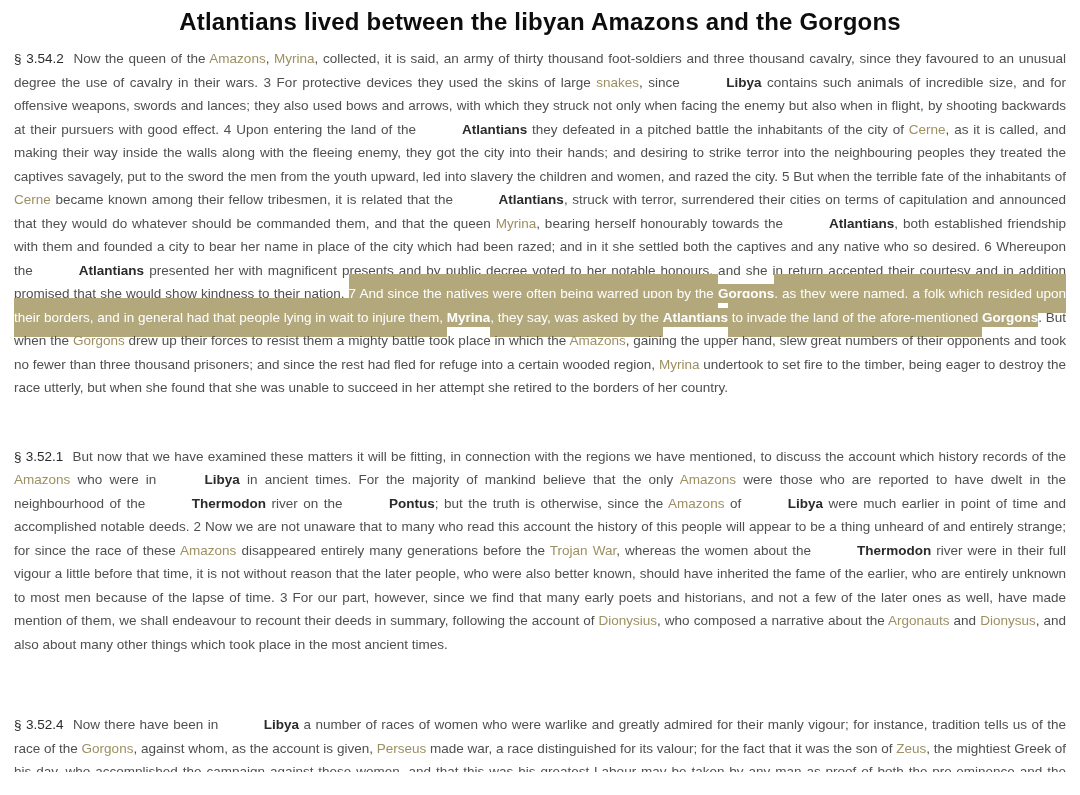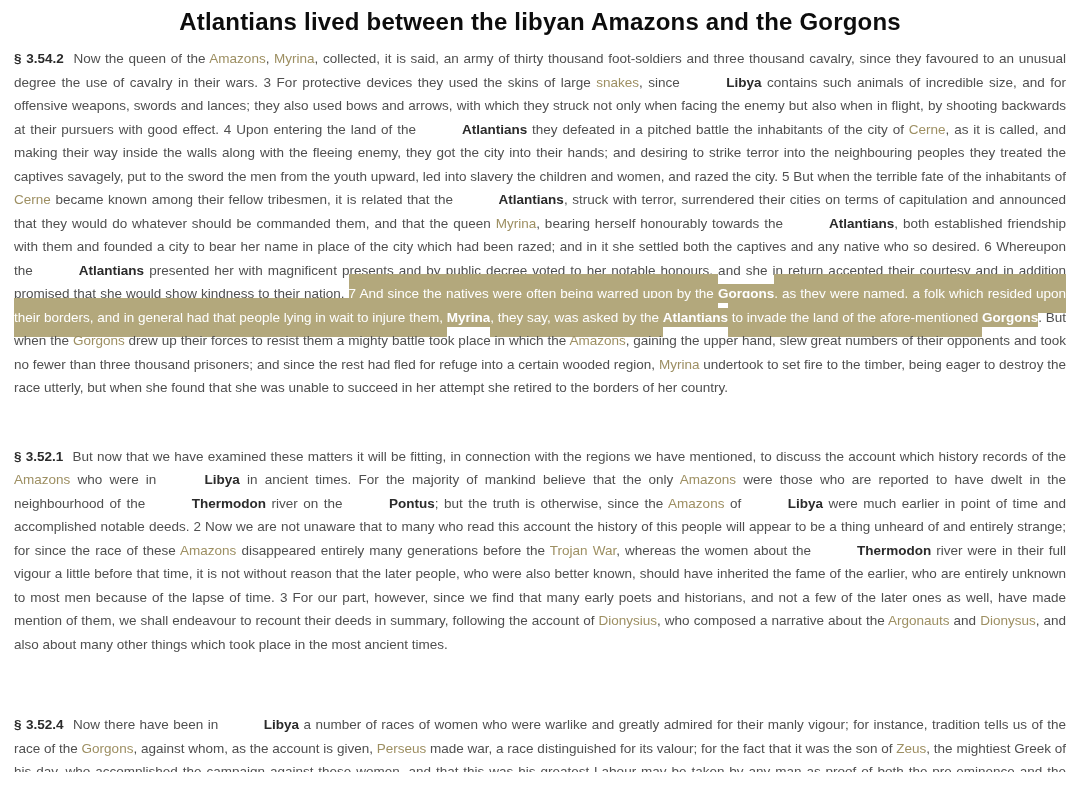--- a/index.html
+++ b/index.html
@@ -31,21 +31,21 @@
   .content { padding: 0 14px; }
   .para {
     margin: 0;
     font-size: 13.5px;
     line-height: 23.5px;
     color: var(--body);
     text-align: justify;
   }
   .para.mb1 { margin-bottom: 45px; }
   .para.mb2 { margin-bottom: 57px; }
-  .seg-label { font-weight: bold; color: var(--strong); margin-right: 5px; }
+  .seg-label { font-weight: normal; color: var(--strong); margin-right: 5px; }
   .seg-normal { color: var(--body); }
   .seg-kw { font-weight: normal; color: var(--kw); }
   .seg-strong { font-weight: bold; color: var(--strong); padding-left: 41px; }
   .seg-hl { color: var(--hl-text); background: var(--hl-bg); padding: 12px 0; }
   .seg-hlb { font-weight: bold; color: var(--hl-text); background: var(--hl-bg); padding: 2px 0; }
 </style>
 </head>
 <body>
 
 <div class="page">

